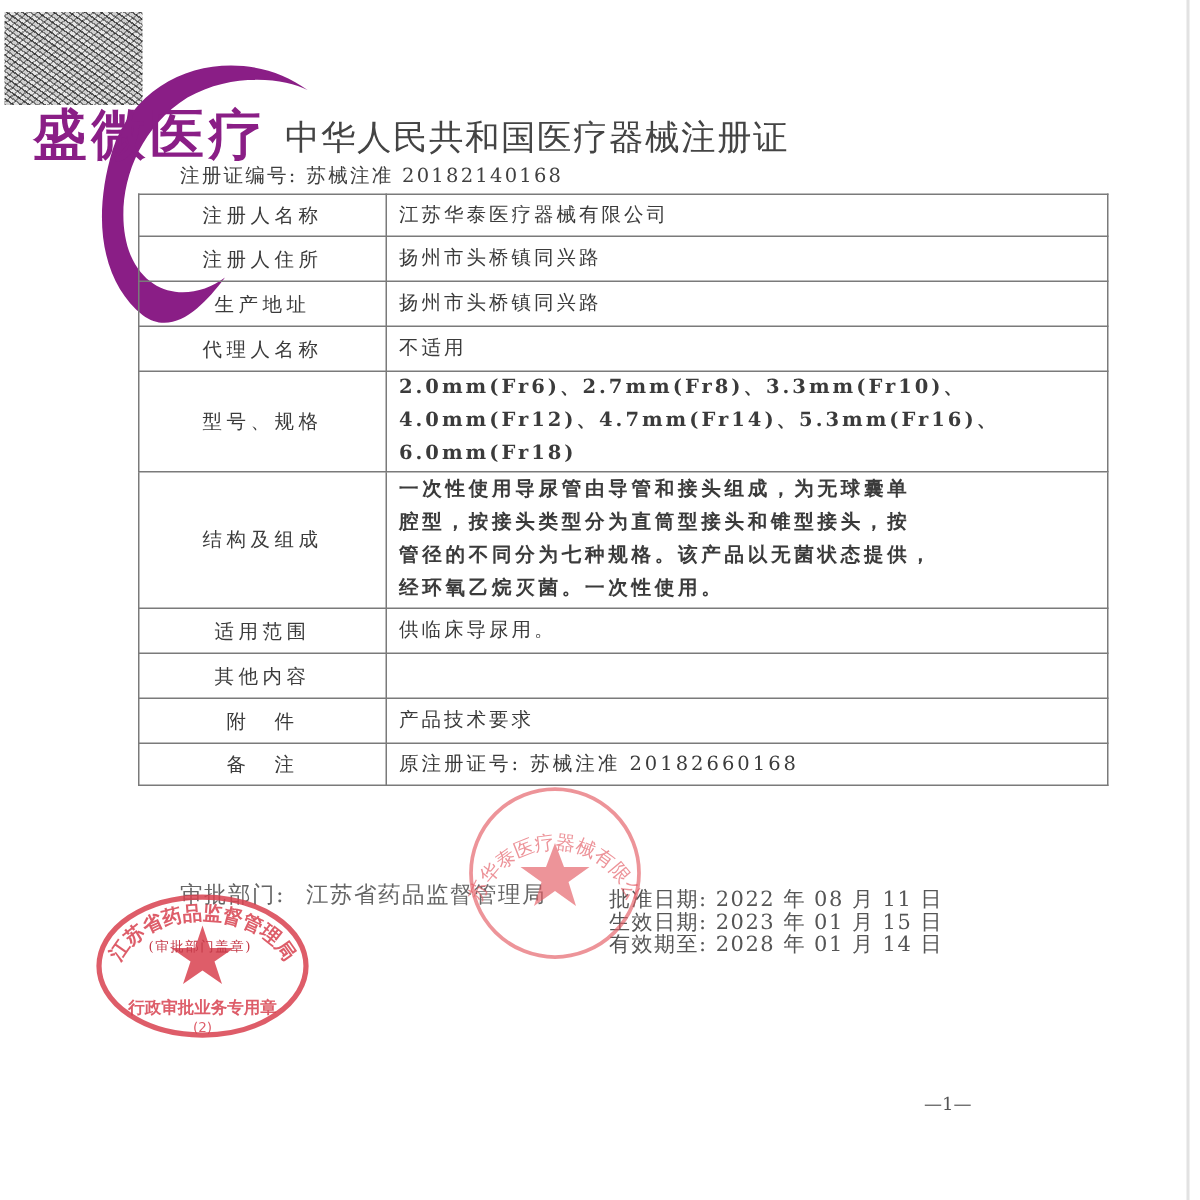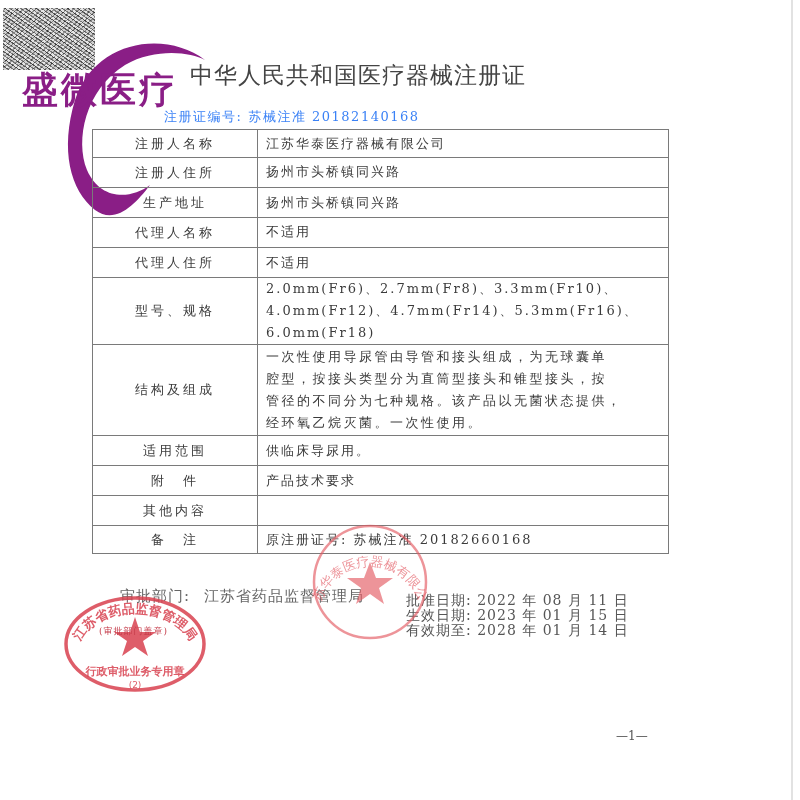--- a/index.html
+++ b/index.html
@@ -24,43 +24,42 @@
     position: absolute; left: 55px; top: 30px; width: 160px; height: 240px;
     pointer-events: none;
   }
   .watermark-text {
     position: absolute; left: 22px; top: 66px;
     font-family: Liberation Mono, monospace;
     font-size: 36px; font-weight: bold; letter-spacing: 3px;
     color: #8a1e86; z-index: 5;
   }
   .title {
-    position: absolute; left: 190px; top: 60px;
+    position: absolute; left: 190px; top: 76px;
     font-family: "DejaVu Sans", "Liberation Sans", sans-serif;
     font-size: 23px; color: #444; letter-spacing: 1px;
   }
   .reg-no {
-    position: absolute; left: 120px; top: 108px; font-size: 13px; color: #3b82f6;
+    position: absolute; left: 120px; top: 108px; font-size: 13px; color: #404040;
     letter-spacing: 1.5px;
-    margin-left: 44px;
   }
   .reg-no .val { margin-left: 6px; }
   table.cert {
-    position: absolute; left: 92px; top: 129px; width: 577px;
+    position: absolute; left: 92px; top: 129px; width: 647px;
     border-collapse: collapse; font-size: 13px; table-layout: fixed;
   }
   table.cert td {
     border: 1.5px solid #7a7a7a; padding: 0 8px; vertical-align: middle;
     color: #3b3b3b; letter-spacing: 2px;
   }
   table.cert td.label { width: 148px; text-align: center; letter-spacing: 3px; }
   table.cert td.value { text-align: left; line-height: 22px; }
-  .r28 { height: 28px; } .r30 { height: 30px; margin-top: 17px; } .r31 { height: 30px; font-family: Liberation Mono, monospace; }
+  .r28 { height: 28px; } .r30 { height: 30px; margin-top: 17px; } .r31 { height: 30px; }
   .r66 { height: 64px; } .r92 { height: 91px; }
-  .spec-line, .struct-line { display: block; white-space: nowrap; }
+  .spec-line, .struct-line { display: block; white-space: nowrap; font-weight: bold; }
   .struct-line { letter-spacing: 2.5px; }
   .approval {
     position: absolute; left: 120px; top: 587px; font-size: 15px; color: #666;
     letter-spacing: 1px;
   }
   .approval .val { margin-left: 14px; }
   .dates {
     position: absolute; left: 406px; top: 593px; font-size: 14px; color: #555;
     line-height: 15px; letter-spacing: 1px;
   }
@@ -105,24 +104,20 @@
     <td class="value">扬州市头桥镇同兴路</td>
   </tr>
   <tr class="r30">
     <td class="label">生产地址</td>
     <td class="value">扬州市头桥镇同兴路</td>
   </tr>
   <tr class="r31">
     <td class="label">代理人名称</td>
     <td class="value">不适用</td>
   </tr>
-  <tr class="r30">
-    <td class="label">代理人住所</td>
-    <td class="value">不适用</td>
-  </tr>
   <tr class="r66">
     <td class="label">型号、规格</td>
     <td class="value">
       <span class="spec-line">2.0mm(Fr6)、2.7mm(Fr8)、3.3mm(Fr10)、</span>
       <span class="spec-line">4.0mm(Fr12)、4.7mm(Fr14)、5.3mm(Fr16)、</span>
       <span class="spec-line">6.0mm(Fr18)</span>
     </td>
   </tr>
   <tr class="r92">
     <td class="label">结构及组成</td>
@@ -131,26 +126,26 @@
       <span class="struct-line">腔型，按接头类型分为直筒型接头和锥型接头，按</span>
       <span class="struct-line">管径的不同分为七种规格。该产品以无菌状态提供，</span>
       <span class="struct-line">经环氧乙烷灭菌。一次性使用。</span>
     </td>
   </tr>
   <tr class="r30">
     <td class="label">适用范围</td>
     <td class="value">供临床导尿用。</td>
   </tr>
   <tr class="r30">
+    <td class="label">其他内容</td>
+    <td class="value"></td>
+  </tr>
+  <tr class="r30">
     <td class="label">附　件</td>
     <td class="value">产品技术要求</td>
-  </tr>
-  <tr class="r30">
-    <td class="label">其他内容</td>
-    <td class="value"></td>
   </tr>
   <tr class="r28">
     <td class="label">备　注</td>
     <td class="value">原注册证号: 苏械注准 20182660168</td>
   </tr>
 </tbody>
   </table>
 
 <div class="approval">
   <span>审批部门:</span><span class="val">江苏省药品监督管理局</span>

